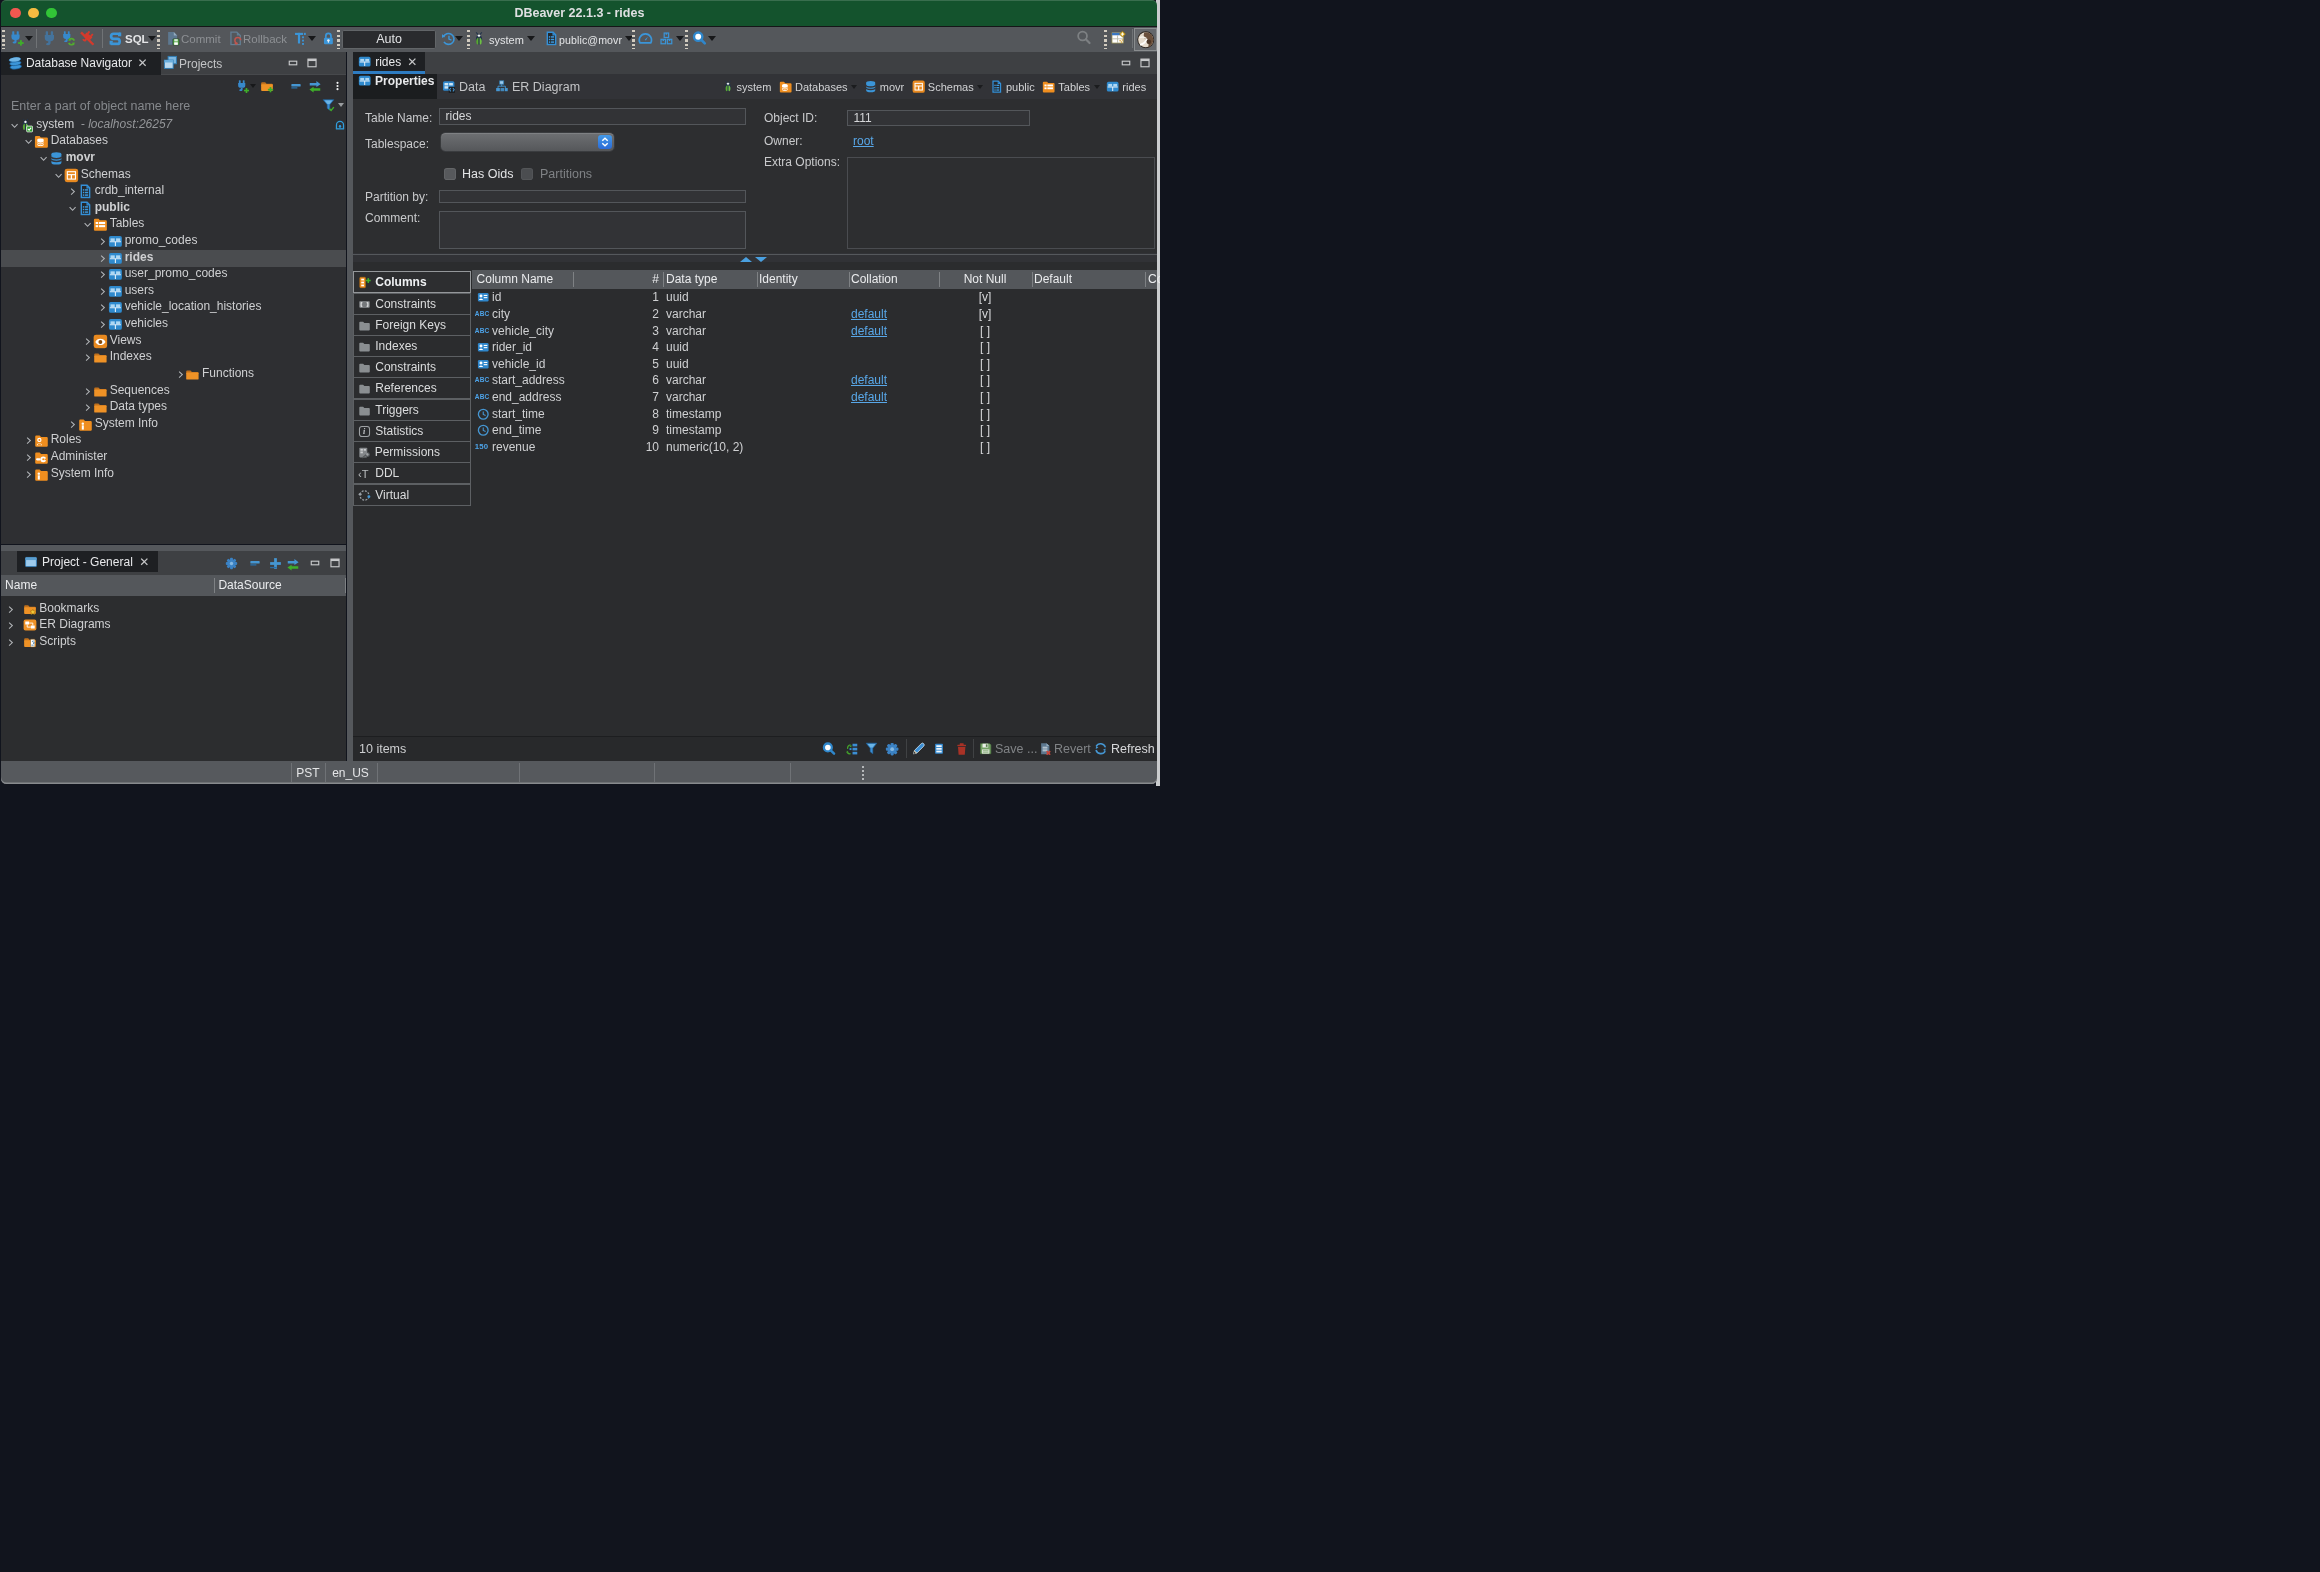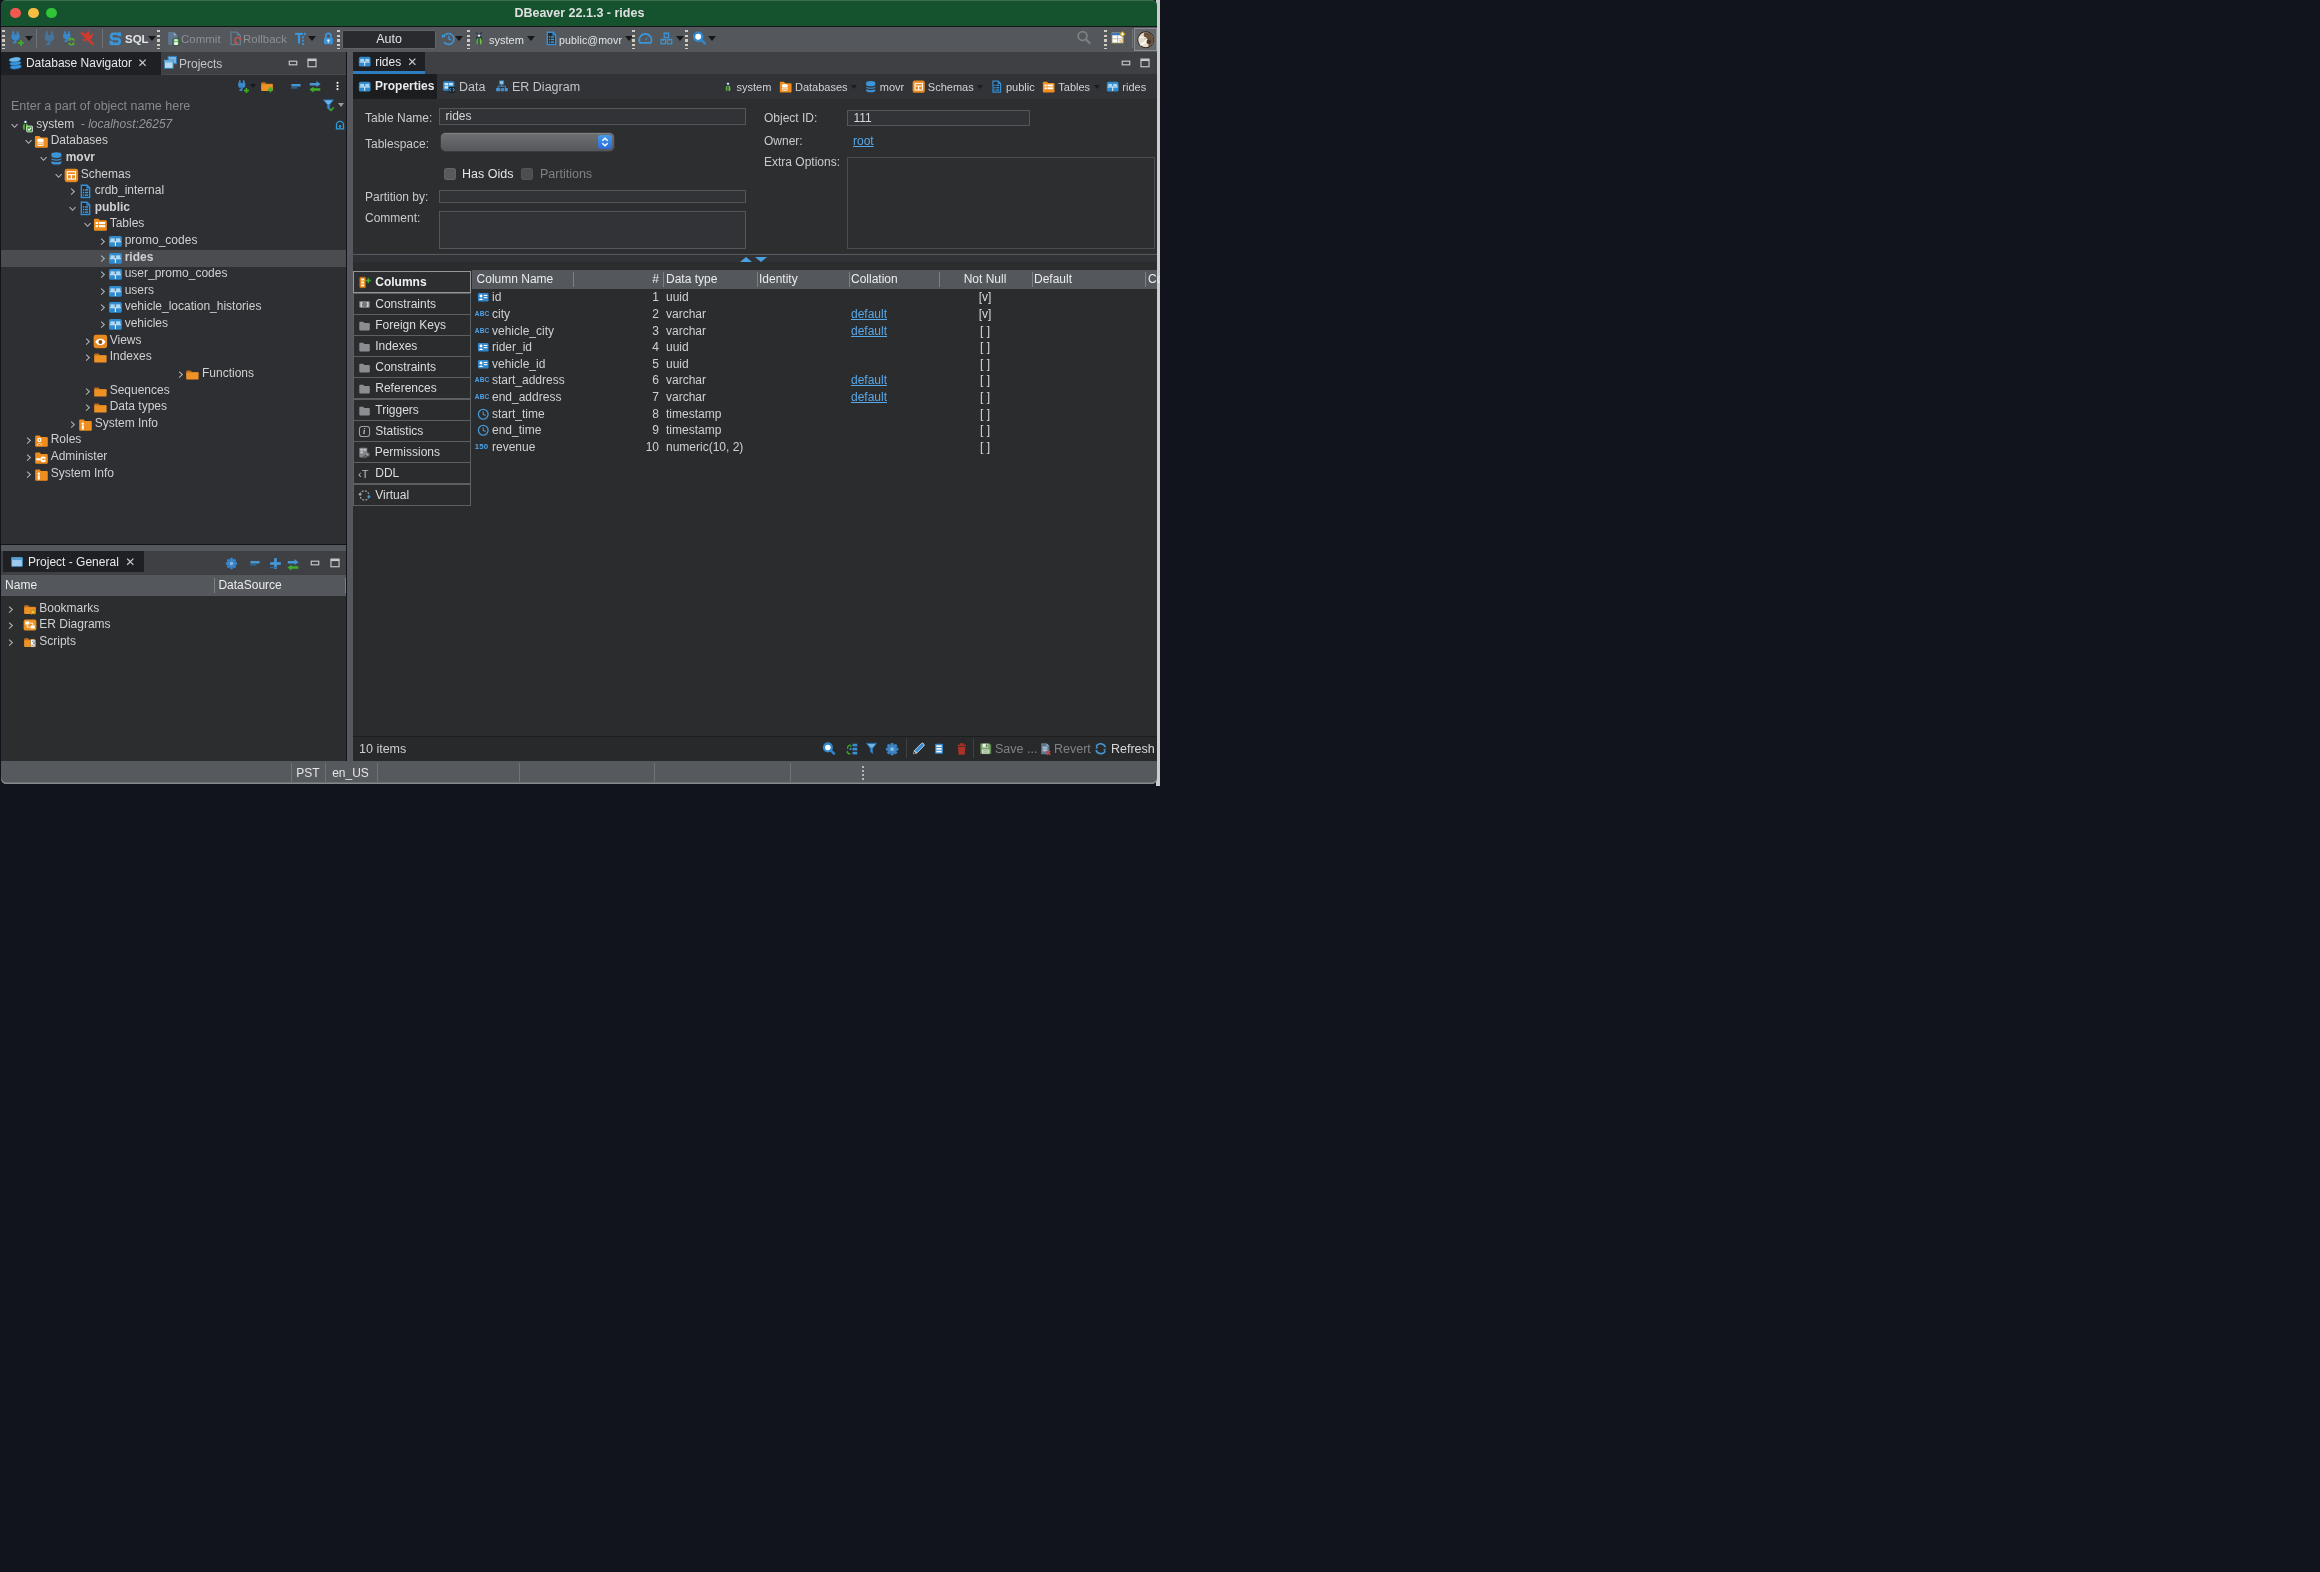--- a/index.html
+++ b/index.html
@@ -794,21 +794,21 @@
       <use href="#chevr"></use>
     </svg>
     <svg class="ticn" viewBox="0 0 16 16" width="14.8" height="14.8">
       <use href="#infofolder"></use>
     </svg>
     <div class="tlbl ">System Info</div>
   </div>
 
 <div class="sash" style="left:1.4px;top:545px;width:345px;height:6.5px"></div>
 <div style="position:absolute;left:1.4px;top:551px;width:345px;height:23.5px;background:#3e4043"></div>
-<div class="tab-active" style="left:3px;top:551px;height:21px;width:141px">
+<div class="tab-active" style="left:17px;top:551px;height:21px;width:141px">
  <svg style="width:14px;height:14px;margin-left:6.5px" viewBox="0 0 15 15" width="14" height="14">
       <use href="#windowb"></use>
     </svg>
  <div class="tabtext" style="margin-left:4.6px">Project - General</div>
  <div class="xmark" style="margin-left:6.5px">✕</div>
 </div>
 <svg class="abs" style="left:225px;top:557px;width:13px;height:13px" viewBox="0 0 14 14" width="13" height="13">
     <use href="#gear"></use>
   </svg>
 <svg class="abs" style="left:249px;top:557px;width:12px;height:12px" viewBox="0 0 13 13" width="12" height="12">
@@ -873,21 +873,21 @@
 </div>
 <div style="position:absolute;left:353px;top:71px;width:72px;height:3.7px;background:#2e7cc2"></div>
 <svg class="ic13 abs" style="left:1120px;top:57px" viewBox="0 0 13 13" width="12" height="12">
     <use href="#minbox"></use>
   </svg>
 <svg class="ic13 abs" style="left:1139px;top:57px" viewBox="0 0 13 13" width="12" height="12">
     <use href="#maxbox"></use>
   </svg>
 
 <div style="position:absolute;left:353px;top:74px;width:804px;height:24.5px;background:#323337"></div>
-<div style="position:absolute;left:353px;top:74px;width:84px;height:24.5px;background:#1b1d1f;display:flex;align-items:center">
+<div style="position:absolute;left:353px;top:74px;width:84px;height:24.5px;background:#1b1d1f;display:flex;align-items:flex-start">
  <svg style="width:13.4px;height:13.4px;margin-left:5px" viewBox="0 0 14.5 14.5" width="13.4" height="13.4">
       <use href="#tableblue"></use>
     </svg>
  <div class="tabtext bold" style="margin-left:3.7px">Properties</div>
 </div>
 <svg class="abs" style="left:442px;top:80px;width:13.4px;height:13.4px" viewBox="0 0 14.5 14.5" width="13.4" height="13.4">
     <use href="#dataicon"></use>
   </svg>
 <div class="abs tabdim" style="left:459px;top:80px;font-size:12.5px">Data</div>
 <svg class="abs" style="left:495px;top:80px;width:13.4px;height:13.4px" viewBox="0 0 14.5 14.5" width="13.4" height="13.4">

